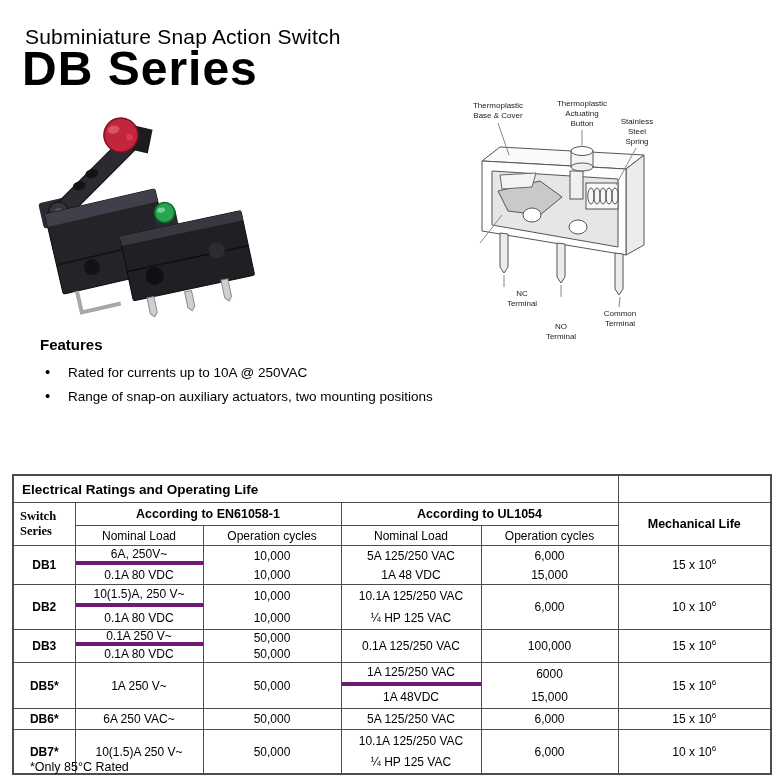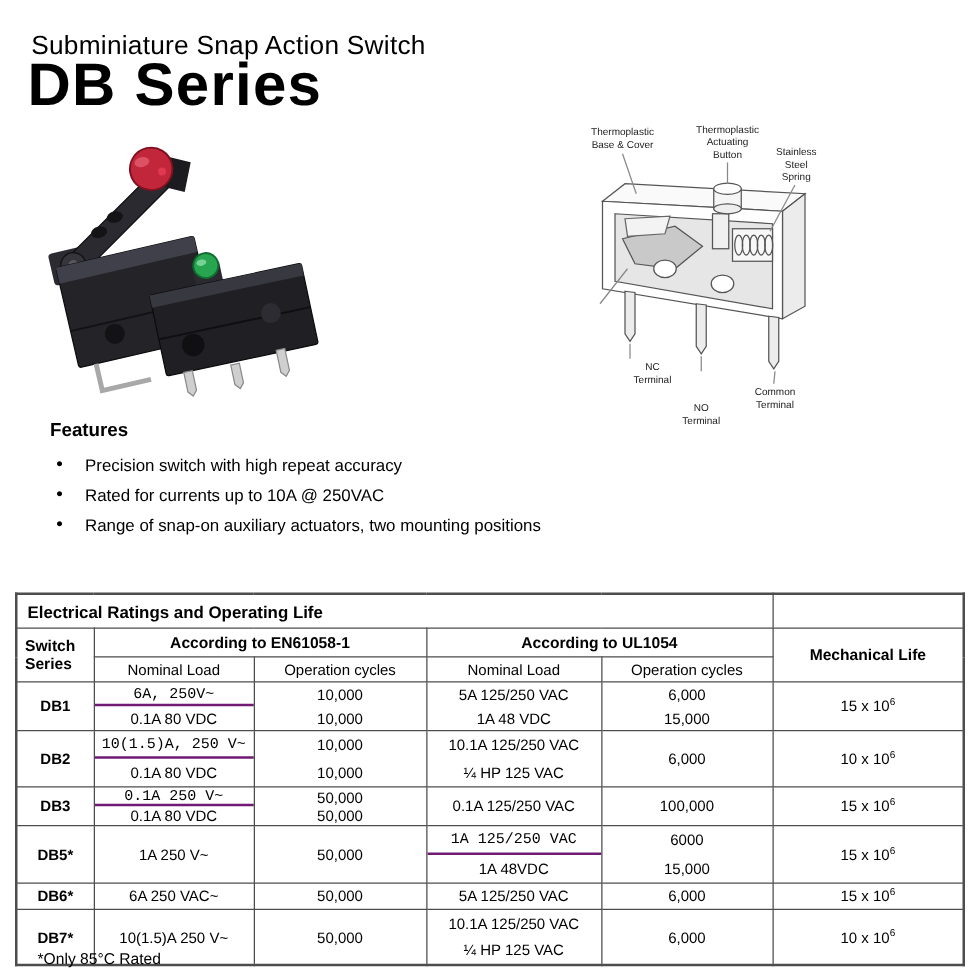--- a/index.html
+++ b/index.html
@@ -30,28 +30,28 @@
   sup{font-size:8px;line-height:0;vertical-align:super;}
 
   
   table.ratings{position:absolute;left:12px;top:474px;width:758px;border-collapse:collapse;table-layout:fixed;}
   table.ratings td{border:1px solid #4d4d4d;font-size:12px;text-align:center;vertical-align:middle;padding:0;}
   table.ratings{border:2px solid #4d4d4d;}
   .rt-title td{height:26px;}
   .t-title{text-align:left !important;padding-left:8px !important;font-weight:bold;font-size:13.5px !important;}
   .rg td{height:22px;}
   .rs td{height:19px;}
-  .t-series{ text-align:left !important;padding-left:6px !important;font-weight:bold;font-size:12.5px !important;}
+  .t-series{ text-align:left !important;padding-left:6px !important;font-weight:bold;font-size:12.5px !important;font-family:Liberation Serif, serif;}
   .t-group{font-weight:bold;font-size:12.5px !important;}
   .h38 td{height:38px;} .h44 td{height:44px;} .h30 td{height:30px;}
   .h45 td{height:45px;} .h20 td{height:20px;} .h43 td{height:43px;}
   td.series{font-weight:bold;}
   td.stack{padding:0;}
   td.stack .s{height:50%;display:flex;align-items:center;justify-content:center;box-sizing:border-box;}
-  td.stack .db{border-bottom:2px solid #701a75;font-family:Liberation Mono, monospace;}
+  td.stack .db{border-bottom:4px solid #701a75;}
   .footnote{position:absolute;left:30px;top:760px;font-size:12.5px;}
 </style>
 </head>
 <body>
 
 <div class="subtitle">Subminiature Snap Action Switch</div>
 <div class="title">DB Series</div>
 
 <div class="photo">
   <svg width="265" height="228" viewBox="0 0 265 228">
@@ -143,21 +143,20 @@
   <div class="dlabel pre" style="left:90px;top:202px;width:62px;margin-top:23px;">NO
 Terminal</div>
   <div class="dlabel pre" style="left:148px;top:212px;width:64px;">Common
 Terminal</div>
 </div>
 
 <div class="features">
   <div class="features-h">Features</div>
   <div class="fcols">
     <ul class="fcol-l">
-      <li><span>Precision switch with high repeat accuracy</span></li>
       <li><span>Rated for currents up to 10A @ 250VAC</span></li>
       <li><span>Range of snap-on auxiliary actuators, two mounting positions</span></li>
     </ul>
   </div>
 </div>
 
 <table class="ratings">
   <colgroup>
     <col style="width:62px">
       <col style="width:128px">

